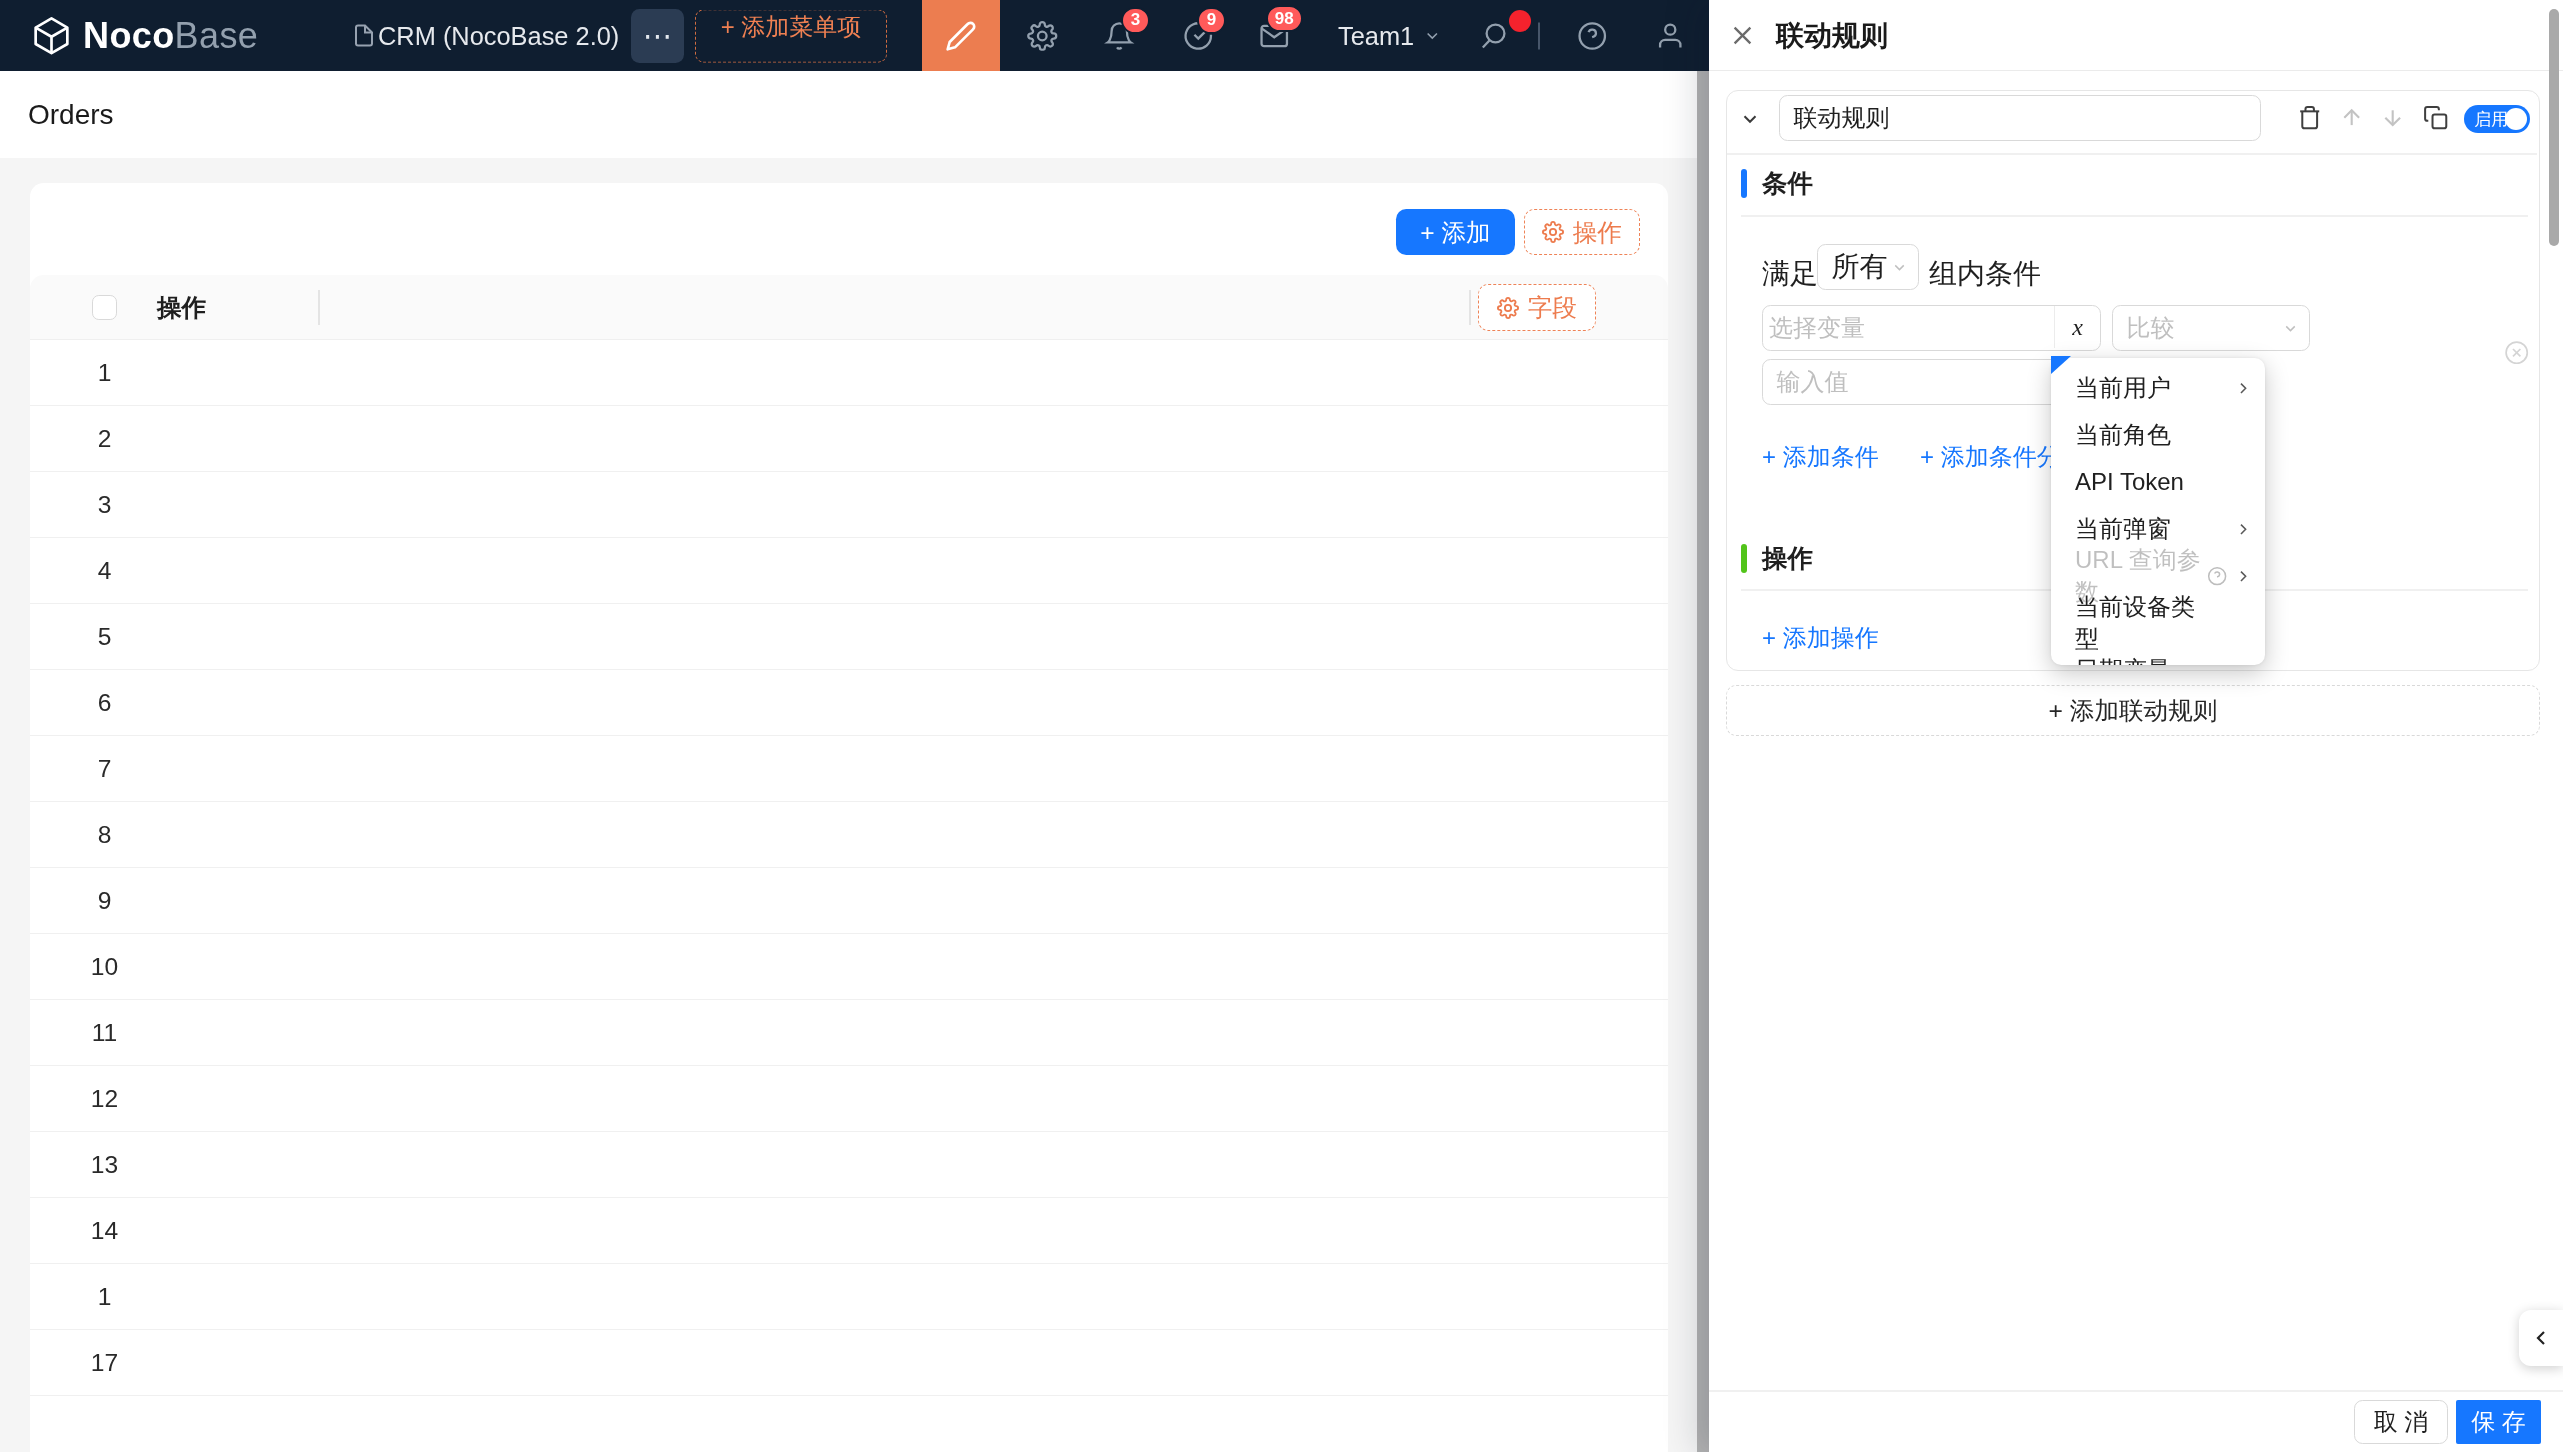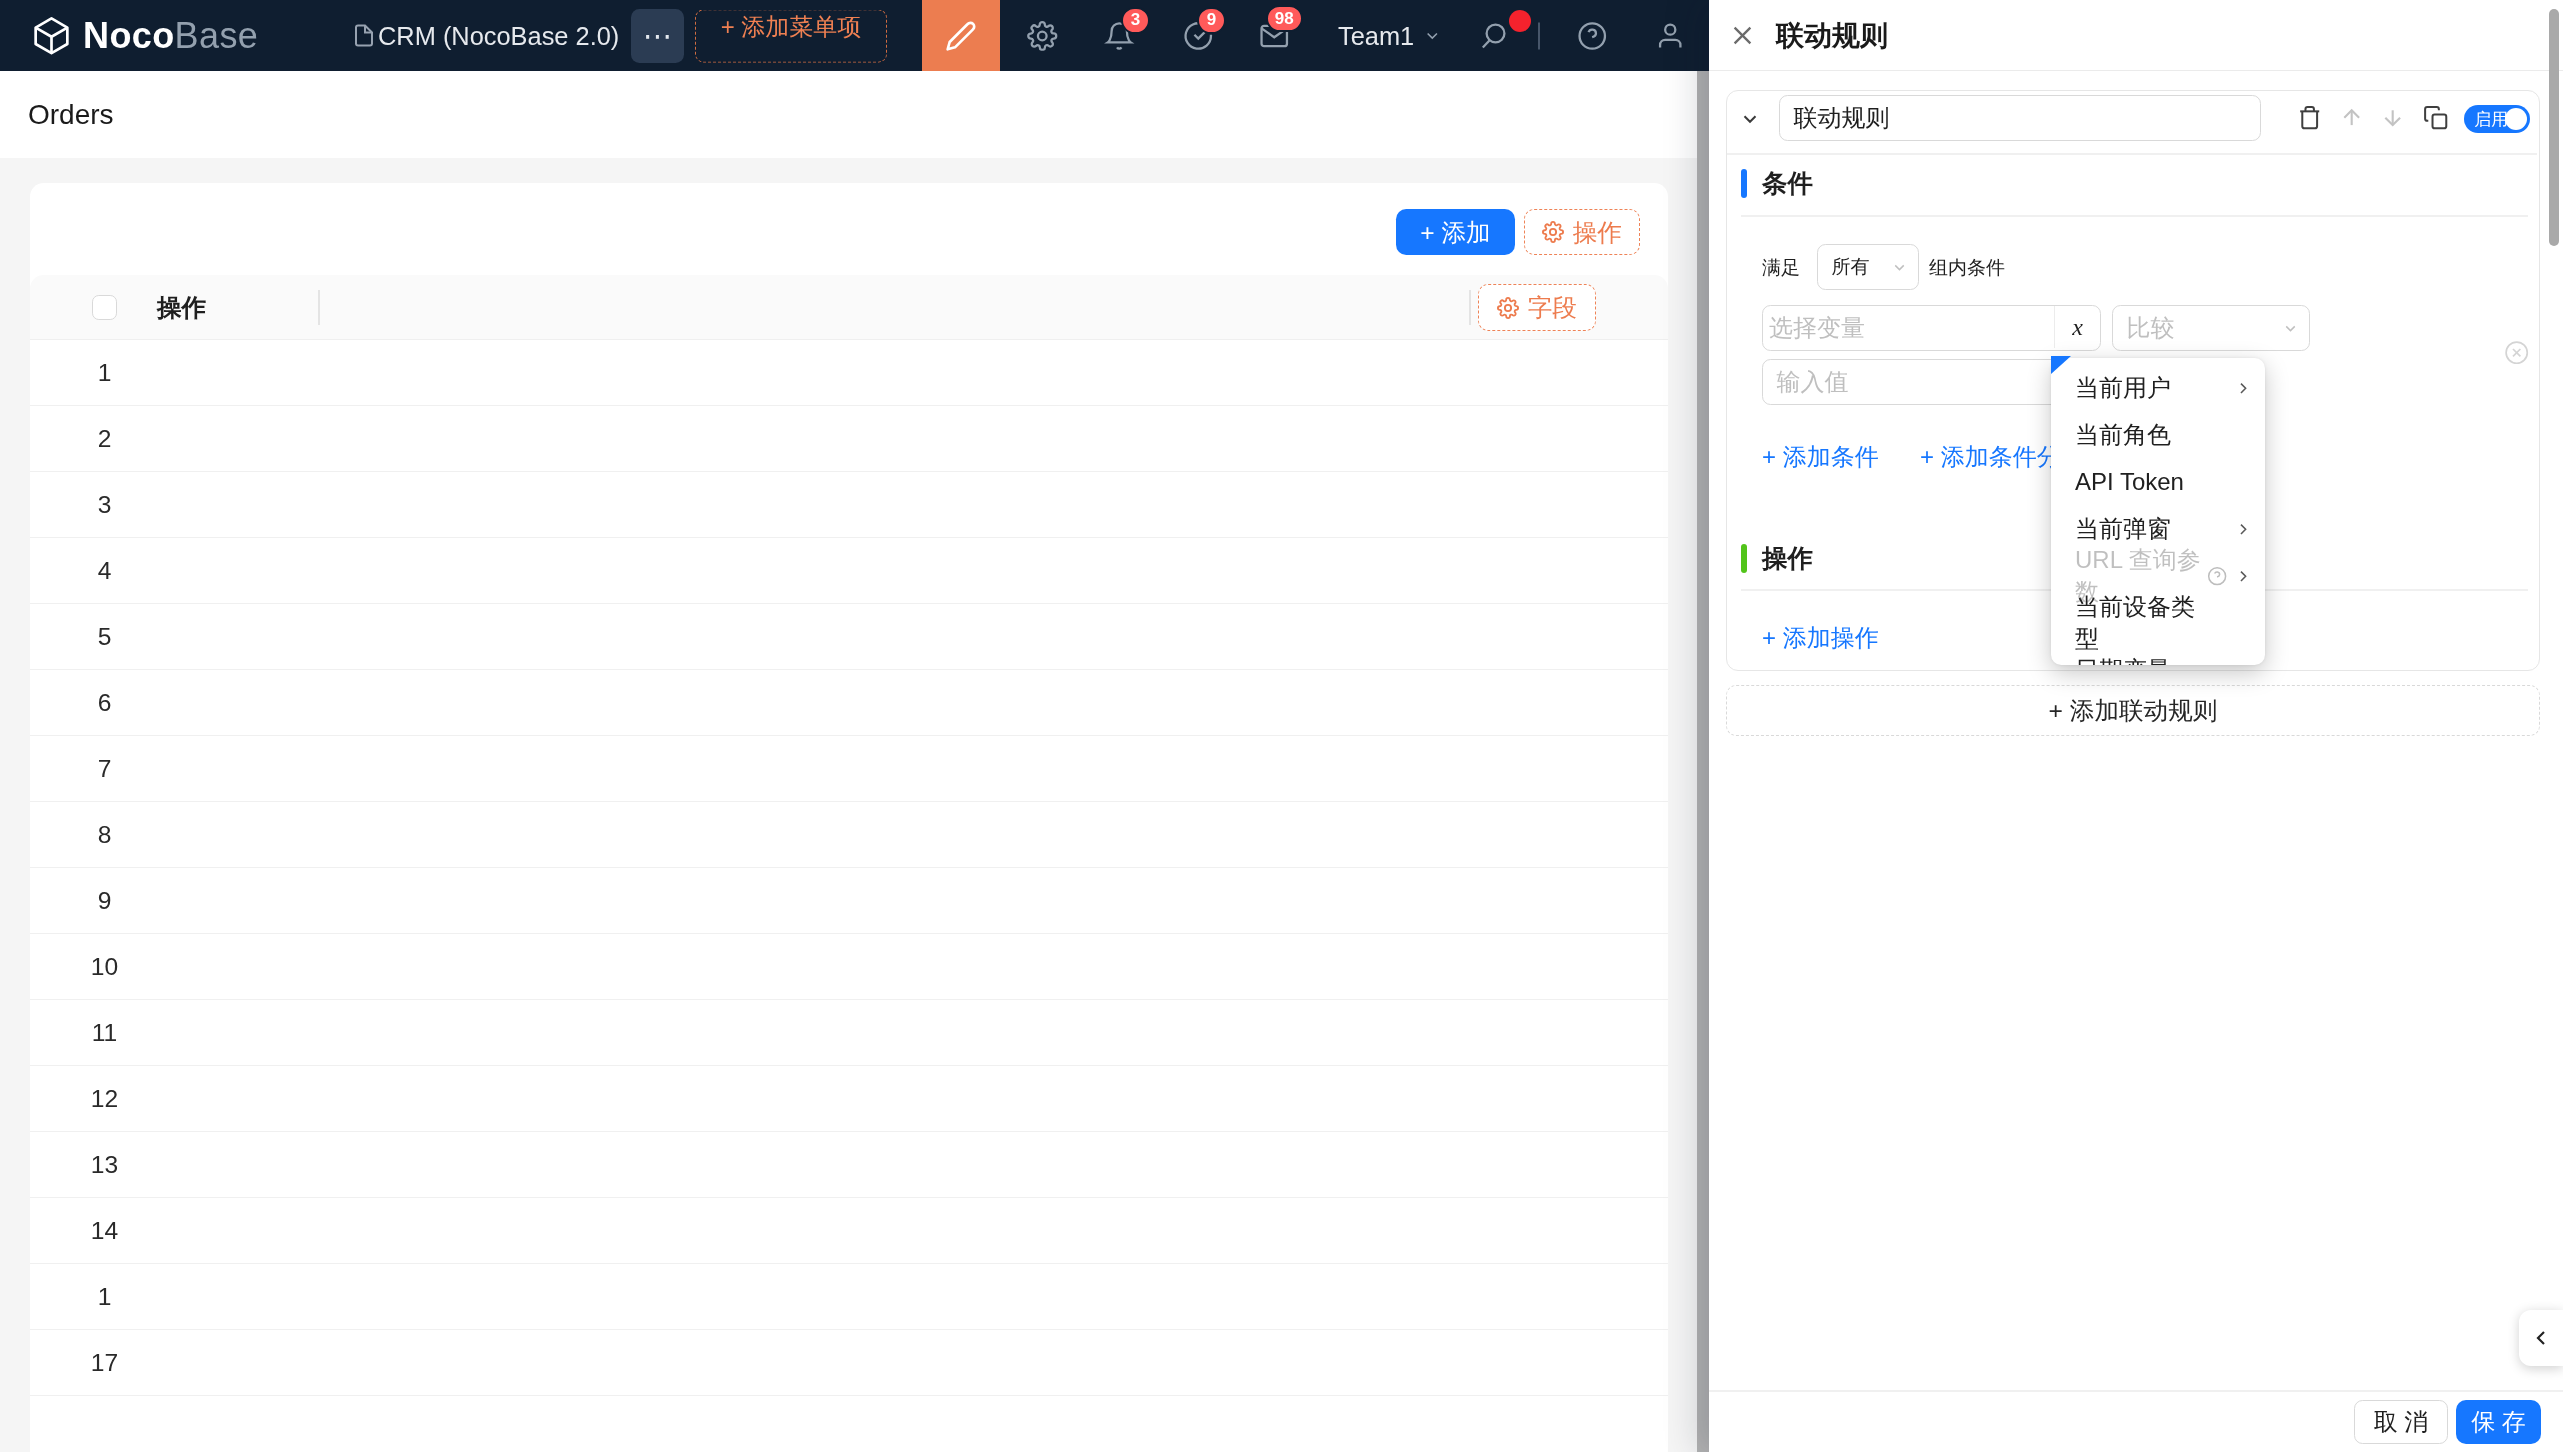--- a/index.html
+++ b/index.html
@@ -62,21 +62,21 @@
   .rc-toggle .knob{position:absolute;right:3.4px;top:3px;width:22px;height:22px;border-radius:50%;background:#fff}
   .hline{background:#f0f0f0;height:1.7px}
   .rc-div1{left:0;top:62px;width:810px}
   .sec-bar{left:13.6px;width:6px;height:29px;border-radius:3.4px}
   .bar-blue{top:78px;background:#1677ff}
   .bar-green{top:453px;background:#52c41a}
   .sec-label{left:35px;height:29px;display:flex;align-items:center;font-size:25.4px;font-weight:600;color:#1f1f1f}
   .sl-cond{top:78px}.sl-act{top:453px}
   .rc-div2{left:13.6px;top:124px;width:787px}
   .rc-div3{left:13.6px;top:498px;width:787px}
-  .txt28{font-size:19px;color:#1f1f1f}
+  .txt28{font-size:28px;color:#1f1f1f}
   .meet-l{left:35px;top:164px}
   .meet-sel{left:90px;top:153px;width:102px;height:46px;border:1.7px solid #d9d9d9;border-radius:8.5px;display:flex;align-items:center;padding:0 10.2px 0 13.6px;background:#fff}
   .meet-sel .sp{flex:1}
   .meet-r{left:202px;top:164px}
   .field-box{border:1.7px solid #d9d9d9;border-radius:8.5px;background:#fff;display:flex;align-items:center}
   .ph{color:#bfbfbf;font-size:24px}
   .var-input{left:35px;top:214px;width:339px;height:46px;padding-left:6px}
   .var-x{position:absolute;right:0;top:0;width:46px;height:42px;border-left:1.7px solid #ececec;display:flex;align-items:center;justify-content:center;font-family:"Liberation Serif","DejaVu Serif",serif;font-style:italic;font-size:24px;color:#1f1f1f}
   .op-select{left:385px;top:214px;width:198px;height:46px;padding:0 10.2px 0 13.6px}
   .op-select .sp{flex:1}
@@ -90,21 +90,21 @@
   .popup{position:absolute;left:342px;top:358px;width:214px;height:307px;background:#fff;border-radius:10.2px;box-shadow:0 7.6px 24px rgba(0,0,0,.22),0 0 3.4px rgba(0,0,0,.08);overflow:hidden;padding-top:6.8px;z-index:10}
   .popup-tri{position:absolute;left:342px;top:356px;width:0;height:0;border-top:18.6px solid #1677ff;border-right:20.3px solid transparent;z-index:11}
   .menu-item{height:47px;display:flex;align-items:center;padding:0 12px 0 24px;font-size:24px;color:#202020}
   .menu-item .mi-spacer{flex:1}
   .menu-item.disabled .mi-label{color:rgba(0,0,0,.25)}
   .mi-help{color:#bdbdbd;margin-right:6.8px}
   .mi-chev{color:#595959}
   .popup-scroll{position:absolute;right:4.2px;top:9.3px;width:10.2px;height:237px;border-radius:5.1px;background:#a9a9a9;z-index:12}
   .footer-div{left:0;top:1390px;width:854px}
   .btn-cancel{position:absolute;left:645px;top:1400px;width:94px;height:44px;border:1.7px solid #d9d9d9;border-radius:8.5px;background:#fff;display:flex;align-items:center;justify-content:center;font-size:24px;color:#1f1f1f}
-  .btn-save{position:absolute;left:747px;top:1400px;width:85px;height:44px;border-radius:10px}
+  .btn-save{position:absolute;left:747px;top:1400px;width:85px;height:44px;border-radius:2px}
   .collapse-tab{position:absolute;left:810px;top:1310px;width:44px;height:56px;background:#fff;border-radius:12px 0 0 12px;box-shadow:0 2.5px 12px rgba(0,0,0,.18);display:flex;align-items:center;justify-content:center;color:#222}
 </style>
 </head>
 <body>
 
 <div class="screen">
 
   <div class="navbar">
     <div class="nav-item logo">
       <span>

